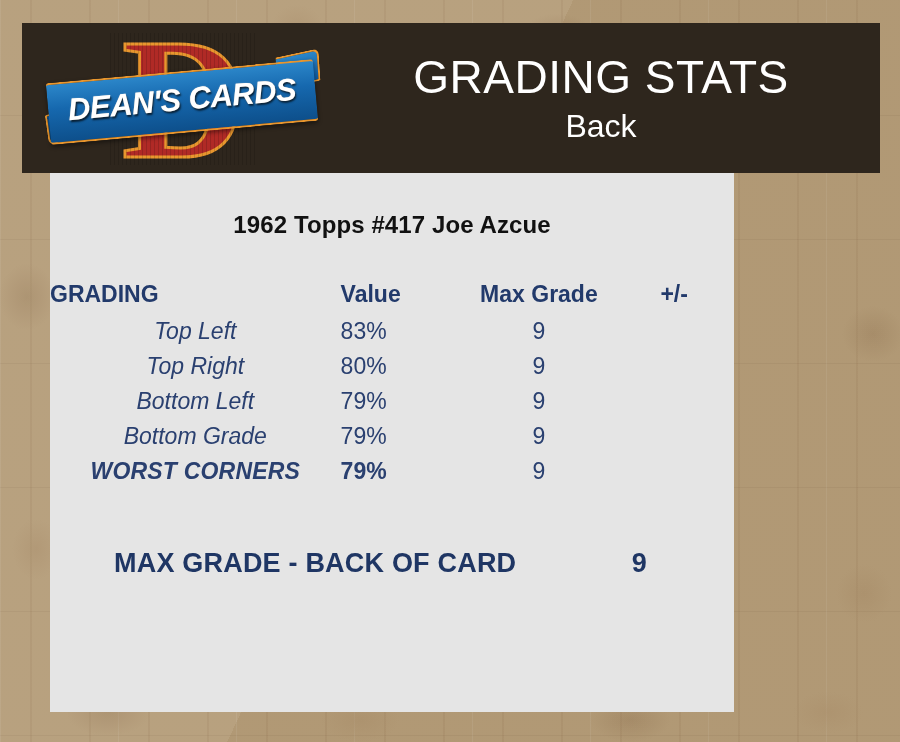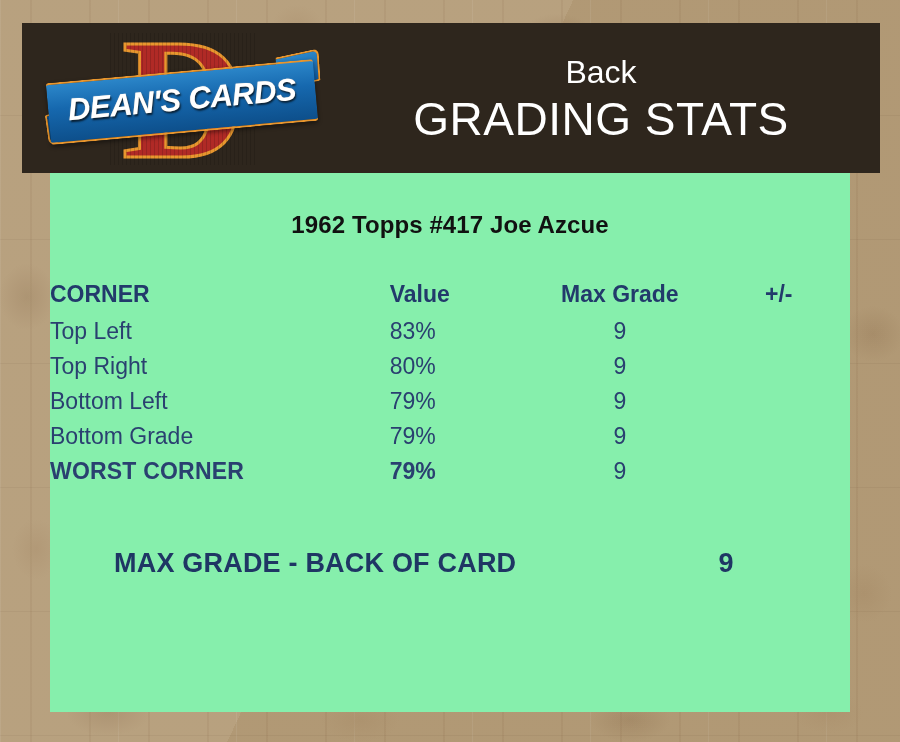--- a/index.html
+++ b/index.html
@@ -184,23 +184,23 @@
     line-height: 40px;
     margin-top: 2px;
     white-space: nowrap;
   }
 
   
   #content-panel {
     position: absolute;
     left: 50px;
     top: 173px;
-    width: 800px;
+    width: 684px;
     height: 539px;
-    background: #86efac;
+    background: #e5e5e5;
   }
 
   
   #card-title {
     margin-top: 38px;
     text-align: center;
     font-size: 24px;
     font-weight: bold;
     color: #111111;
     letter-spacing: 0.1px;
@@ -234,21 +234,21 @@
   th.h-corners { text-align: left; padding-left: 102px; }
   th.h-value   { text-align: left; }
   th.h-max     { text-align: center; }
   th.h-delta   { text-align: center; }
 
   #stats-table tbody td {
     font-size: 23px;
     padding: 4px 0;
     color: #2a4070;
   }
-  td.t-label { text-align: left; }
+  td.t-label { text-align: center; font-style: italic; }
   td.t-value { text-align: left; }
   td.t-max   { text-align: center; }
   td.t-delta { text-align: center; }
 
   tr.row-summary td.t-label,
   tr.row-summary td.t-value {
     font-weight: bold;
     color: #1f3664;
   }
   tr.row-summary td.t-label { letter-spacing: 0.2px; }
@@ -291,40 +291,40 @@
     <div id="logo">
       <div id="logo-d">D</div>
       <div id="logo-d-stripes"></div>
       <div id="logo-banner-tail-l"></div>
       <div id="logo-banner-tail-r"></div>
       <div id="logo-banner"></div>
       <div id="logo-banner-text">DEAN'S CARDS</div>
     </div>
 
     <div id="header-titles">
+      <div id="header-title">GRADING STATS</div>
       <div id="header-subtitle">Back</div>
-      <div id="header-title">GRADING STATS</div>
     </div>
 
   </div>
 
   <div id="content-panel">
 
     <div id="card-title">1962 Topps #417 Joe Azcue</div>
 
     <table id="stats-table">
       <colgroup>
         <col class="c-label">
           <col class="c-value">
           <col class="c-max">
           <col class="c-delta">
       </colgroup>
       <thead>
         <tr>
-          <th class="h-corners">CORNER</th>
+          <th class="h-corners">GRADING</th>
           <th class="h-value">Value</th>
           <th class="h-max">Max Grade</th>
           <th class="h-delta">+/-</th>
         </tr>
       </thead>
       <tbody id="stats-body">
           <tr>
             <td class="t-label">Top Left</td>
             <td class="t-value">83%</td>
             <td class="t-max">9</td>
@@ -342,21 +342,21 @@
             <td class="t-max">9</td>
             <td class="t-delta"></td>
           </tr>
           <tr>
             <td class="t-label">Bottom Grade</td>
             <td class="t-value">79%</td>
             <td class="t-max">9</td>
             <td class="t-delta"></td>
           </tr>
           <tr class="row-summary">
-            <td class="t-label">WORST CORNER</td>
+            <td class="t-label">WORST CORNERS</td>
             <td class="t-value">79%</td>
             <td class="t-max">9</td>
             <td class="t-delta"></td>
           </tr>
         </tbody>
     </table>
 
     <table id="max-grade-row">
       <colgroup>
           <col class="f-label">

